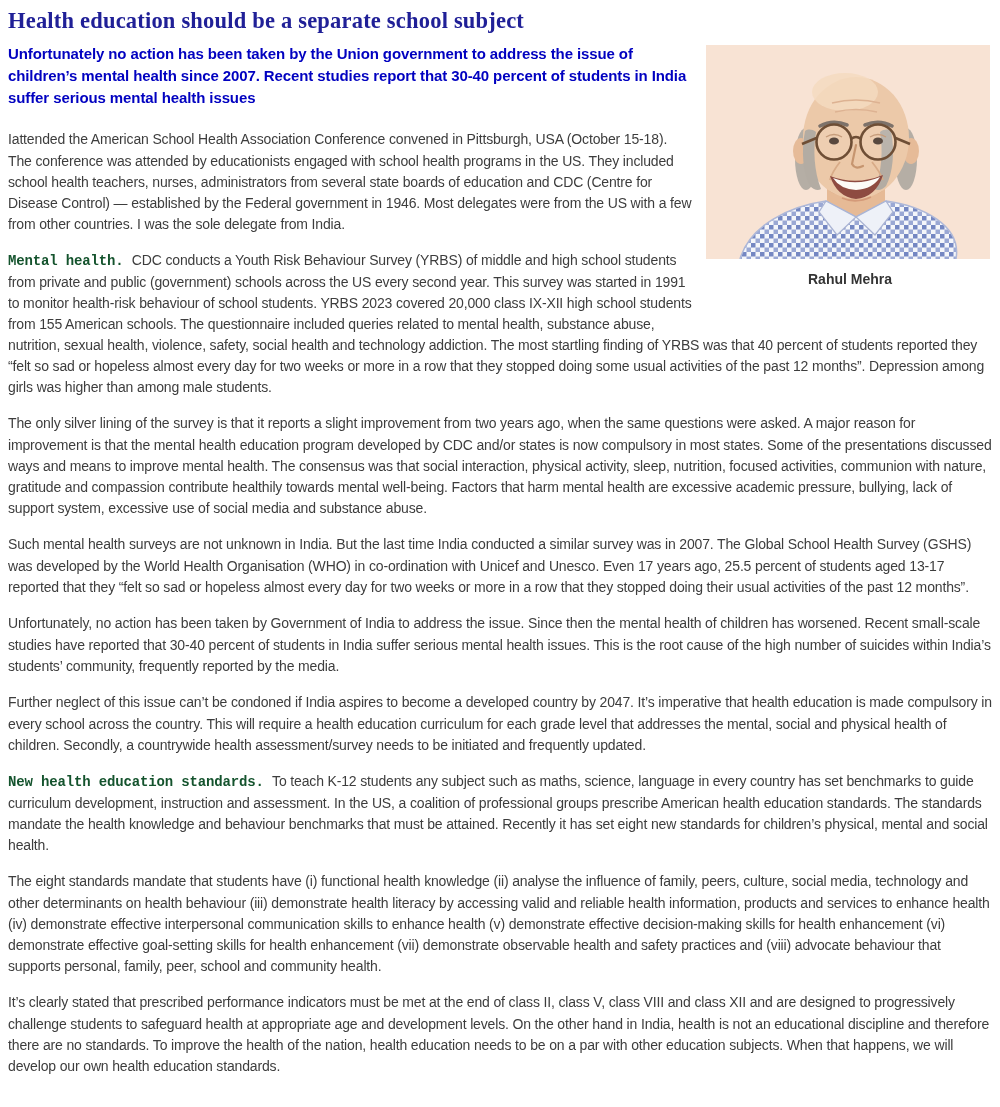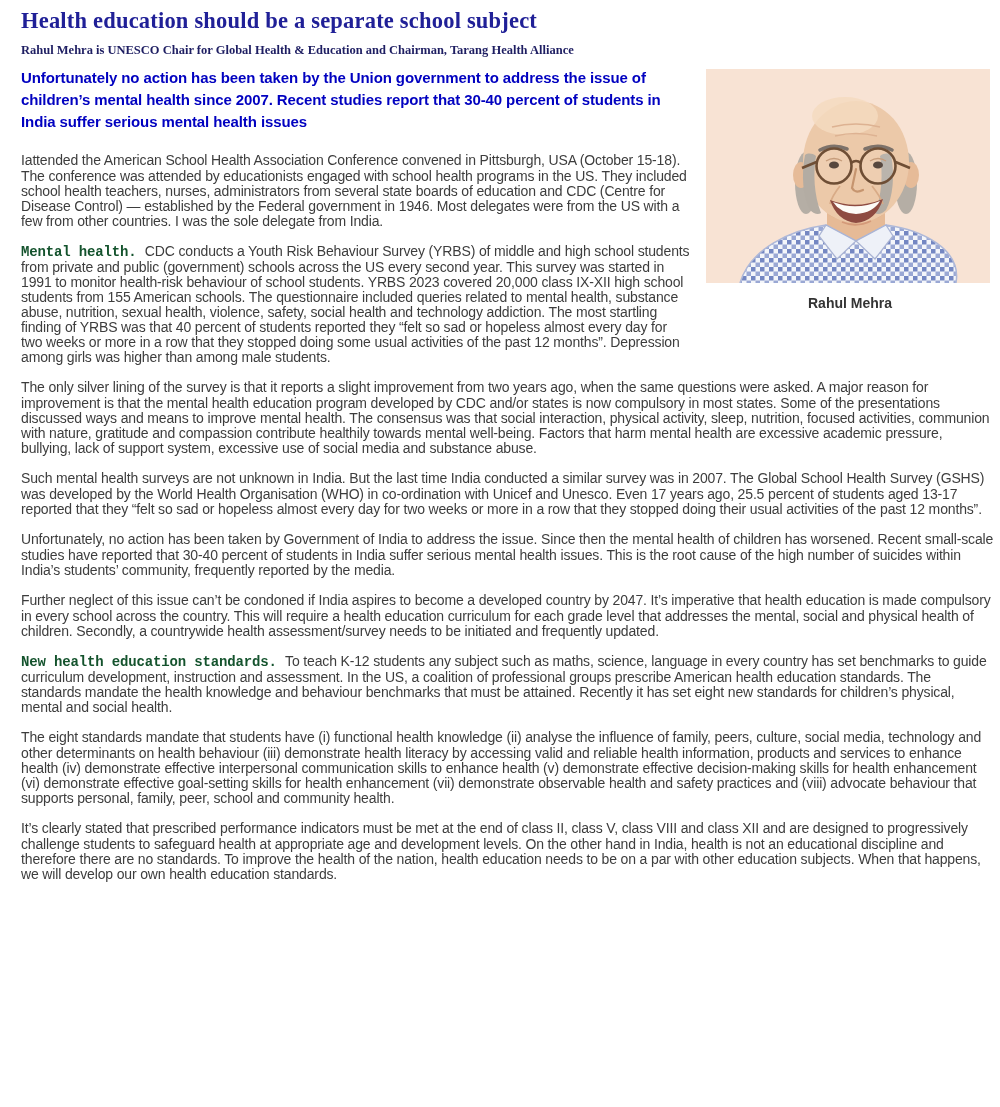--- a/index.html
+++ b/index.html
@@ -1,17 +1,17 @@
 <!DOCTYPE html>
 <html><head>
 <meta charset="utf-8">
 <style>
   html, body { margin: 0; padding: 0; background: #ffffff; }
   body { width: 1000px; font-family: "Liberation Sans", sans-serif; }
-  .page { padding: 6px 6px 12px 21px; }
+  .page { padding: 6px 6px 12px 8px; }
 
   .title {
     font-family: "Liberation Serif", serif;
     font-size: 22.5px; font-weight: bold;
     color: #202097; margin: 2px 0 9px 0; letter-spacing: 0.2px;
   }
   .byline {
     font-family: "Liberation Serif", serif;
     font-size: 12.5px; font-weight: bold;
     color: #1e1e62; margin: 0 0 9px 0;
@@ -27,34 +27,33 @@
     color: #333333; margin-top: 12px;
   }
 
   p { margin: 0 0 15px 0; }
   p.standfirst {
     color: #0101c0; font-weight: bold;
     font-size: 15px; line-height: 22px;
     margin-bottom: 20px; letter-spacing: -0.1px;
   }
   p.body {
-    color: #3d3d3d; font-size: 14px; line-height: 15px;
+    color: #3d3d3d; font-size: 14px; line-height: 21px;
     letter-spacing: -0.15px;
   }
   p.body:last-child { margin-bottom: 0; }
   .lead { font-weight: bold; color: #14532d; font-family: Liberation Mono, monospace; }
 </style>
 </head>
 <body>
 
 <div class="page">
 
   <h1 class="title">Health education should be a separate school subject</h1>
 
-  <div class="byline">Rahul Mehra is UNESCO Chair for Global Health &amp; Education and Chairman, Tarang Health Alliance</div>
 
   <figure class="portrait">
     <div class="photo">
       <svg viewBox="0 0 284 214" width="284" height="214" aria-hidden="true">
         <defs>
           <pattern id="chk" width="9" height="9" patternUnits="userSpaceOnUse">
             <rect width="9" height="9" fill="#f4f6fa"></rect>
             <rect width="4.5" height="4.5" fill="#7487c2"></rect>
             <rect x="4.5" y="4.5" width="4.5" height="4.5" fill="#9aa8d4"></rect>
           </pattern>

